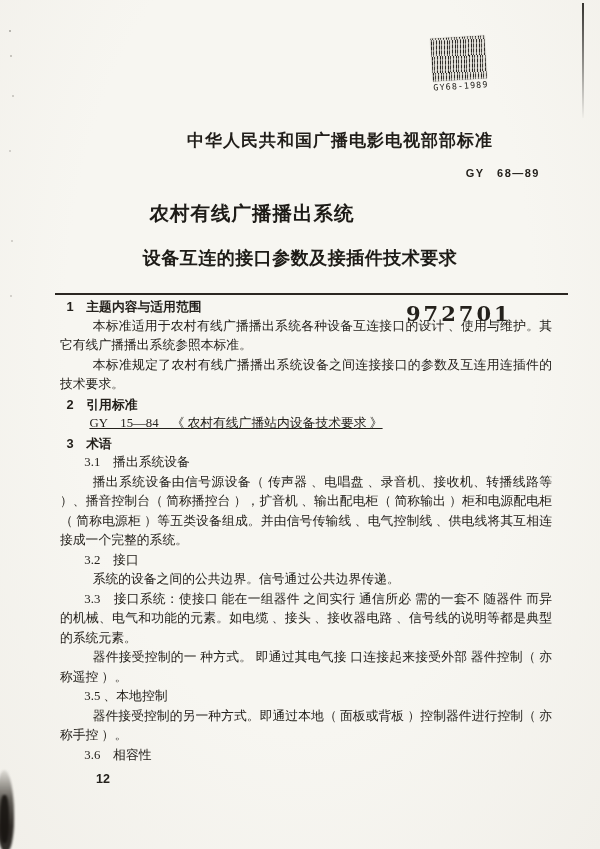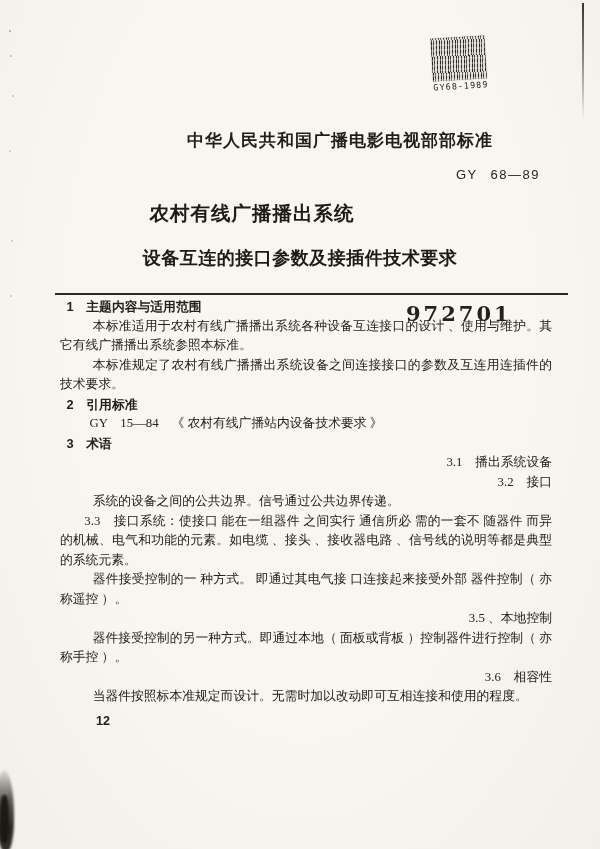--- a/index.html
+++ b/index.html
@@ -60,22 +60,22 @@
     font-size: 17px;
     letter-spacing: 1px;
     color: #211e1a;
     padding-left: 48px;
   }
   .doc-number {
     position: absolute;
     top: 167px;
     right: 60px;
     font-family: "Liberation Sans", "DejaVu Sans", sans-serif;
-    font-weight: normal;
-    font-size: 13px;
+    font-weight: bold;
+    font-size: 11px;
     letter-spacing: 1.5px;
     word-spacing: 8px;
     color: #211e1a;
   }
   .title-line1 {
     position: absolute;
     top: 200px;
     left: 0;
     width: 504px;
     text-align: center;
@@ -129,22 +129,22 @@
     color: #24211c;
   }
   .blk { margin: 0; }
   .blk.section-heading {
     font-family: "Liberation Sans", "DejaVu Sans", sans-serif;
     font-weight: bold;
     text-indent: 0.5em;
     text-align: left;
   }
   .blk.para { text-indent: 2.55em; }
-  .blk.ref  { text-indent: 2.3em; text-align: left; }
-  .blk.sub-heading { text-indent: 1.9em; text-align: right; }
+  .blk.ref  { text-indent: 2.3em; text-align: left; text-decoration: underline; }
+  .blk.sub-heading { text-indent: 1.9em; text-align: left; }
   .blk.sub-para { text-indent: 1.9em; }
 
   .page-number {
     margin-top: 5px;
     margin-left: 36px;
     font-family: "Liberation Sans", "DejaVu Sans", sans-serif;
     font-weight: bold;
     font-size: 12.5px;
     text-align: left;
   }
@@ -223,28 +223,28 @@
 
   <div class="doc-body">
     <div id="blocks-host">
         <div class="blk section-heading">1　主题内容与适用范围</div>
         <div class="blk para">本标准适用于农村有线广播播出系统各种设备互连接口的设计 、使用与维护。其它有线广播播出系统参照本标准。</div>
         <div class="blk para">本标准规定了农村有线广播播出系统设备之间连接接口的参数及互连用连插件的技术要求。</div>
         <div class="blk section-heading">2　引用标准</div>
         <div class="blk ref">GY　15—84　《 农村有线广播站内设备技术要求 》</div>
         <div class="blk section-heading">3　术语</div>
         <div class="blk sub-heading">3.1　播出系统设备</div>
+        <div class="blk para">播出系统设备由信号源设备（ 传声器 、电唱盘 、录音机、接收机、转播线路等 ）、播音控制台（ 简称播控台 ），扩音机 、输出配电柜（ 简称输出 ）柜和电源配电柜（ 简称电源柜 ）等五类设备组成。并由信号传输线 、电气控制线 、供电线将其互相连接成一个完整的系统。</div>
         <div class="blk sub-heading">3.2　接口</div>
         <div class="blk para">系统的设备之间的公共边界。信号通过公共边界传递。</div>
         <div class="blk sub-para">3.3　接口系统：使接口 能在一组器件 之间实行 通信所必 需的一套不 随器件 而异的机械、电气和功能的元素。如电缆 、接头 、接收器电路 、信号线的说明等都是典型的系统元素。</div>
         <div class="blk para">器件接受控制的一 种方式。 即通过其电气接 口连接起来接受外部 器件控制（ 亦称遥控 ）。</div>
         <div class="blk sub-heading">3.5 、本地控制</div>
         <div class="blk para">器件接受控制的另一种方式。即通过本地（ 面板或背板 ）控制器件进行控制（ 亦称手控 ）。</div>
         <div class="blk sub-heading">3.6　相容性</div>
-        <div class="blk para">当器件按照标本准规定而设计。无需时加以改动即可互相连接和使用的程度。</div>
       </div>
     <div class="page-number">12</div>
   </div>
 
   <div class="artifact-line-topright"></div>
   <div class="artifact-smudge-bottomleft"></div>
   <div class="artifact-smudge-core"></div>
   <div class="artifact-left-specks"></div>
 
 </div>

